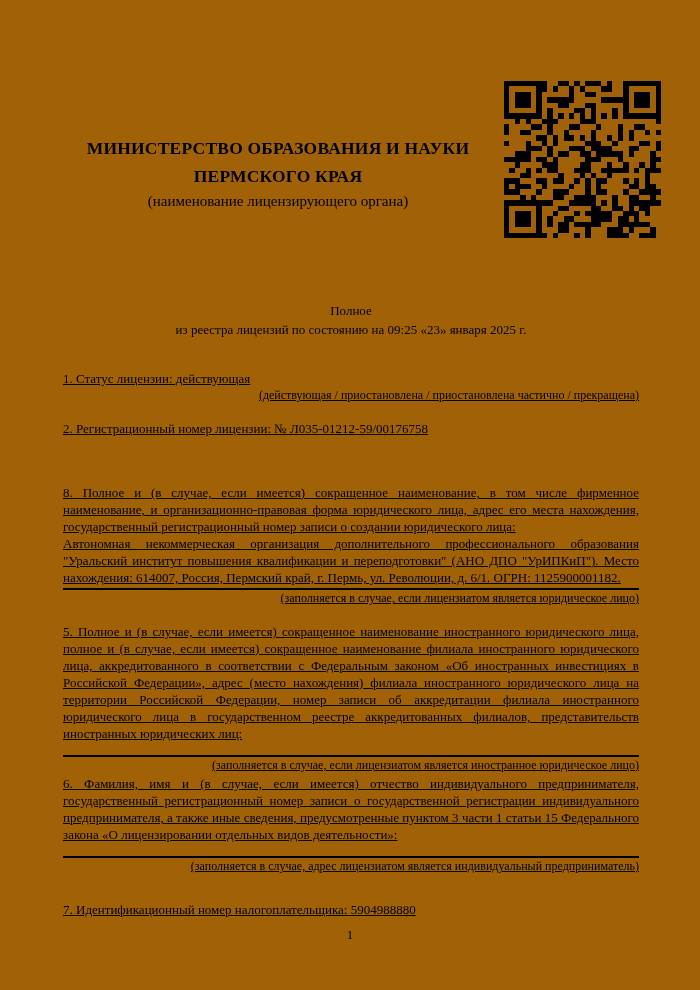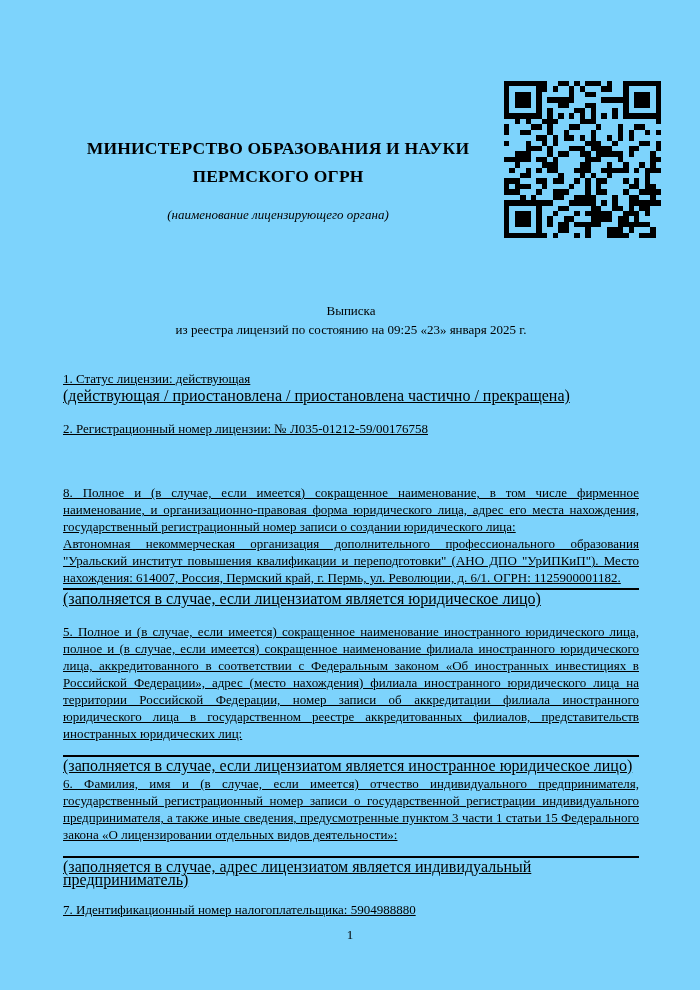--- a/index.html
+++ b/index.html
@@ -1,51 +1,51 @@
 <!DOCTYPE html>
 <html lang="ru"><head>
 <meta charset="utf-8">
 <style>
   * { margin:0; padding:0; box-sizing:border-box; }
   html,body { background:#ffffff; }
   .page {
     position:relative;
     width:700px; height:990px;
     margin:0 auto;
-    background:#7dd3fc;
+    background:#a16207;
     color:#000000;
     font-family:"Liberation Serif", serif;
     overflow:hidden;
   }
   .qr {
     position:absolute; left:504px; top:81px;
     width:157px; height:157px;
   }
   .qr svg { width:100%; height:100%; fill:#000; shape-rendering:crispEdges; }
   .ministry {
     position:absolute; left:63px; top:134px; width:430px;
     text-align:center;
   }
   .ministry .m-line {
     font-weight:bold; font-size:17.5px; line-height:28px;
     letter-spacing:0.2px;
   }
-  .ministry .m-cap { font-size:13px; line-height:13px; margin-top:18px;font-style:italic; }
+  .ministry .m-cap { font-size:15px; line-height:13px; margin-top:5px; }
   .doc-title {
     position:absolute; left:63px; top:301px; width:576px;
     text-align:center; font-size:13px; line-height:19px;
   }
   .item {
     position:absolute; left:63px; width:576px;
     font-size:13px; line-height:17px;text-decoration:underline;
   }
   .para { text-align:justify; }
   .caption {
-    font-size:16px; line-height:13px;
-    text-align:left; margin-top:2px;
+    font-size:12px; line-height:13px;
+    text-align:right; margin-top:2px;
   }
   .rule { border-bottom:2px solid #000; }
   .rule-tight { margin-top:2px; }
   .rule-blank { margin-top:13px; }
   .page-num {
     position:absolute; left:0; top:927px; width:100%;
     text-align:center; font-size:13px;
   }
 </style>
 </head>
@@ -452,26 +452,26 @@
         <rect x="21" y="28" width="1" height="1"></rect>
         <rect x="22" y="28" width="1" height="1"></rect>
         <rect x="25" y="28" width="1" height="1"></rect>
         <rect x="26" y="28" width="1" height="1"></rect>
         <rect x="27" y="28" width="1" height="1"></rect>
       </svg>
   </div>
 
   <div class="ministry">
     <div class="m-line">МИНИСТЕРСТВО ОБРАЗОВАНИЯ И НАУКИ</div>
-    <div class="m-line">ПЕРМСКОГО ОГРН</div>
+    <div class="m-line">ПЕРМСКОГО КРАЯ</div>
     <div class="m-cap">(наименование лицензирующего органа)</div>
   </div>
 
   <div class="doc-title">
-    <div>Выписка</div>
+    <div>Полное</div>
     <div>из реестра лицензий по состоянию на 09:25 «23» января 2025 г.</div>
   </div>
 
   <div class="item" style="top:370px">
     <div class="para">1. Статус лицензии: действующая</div>
     <div class="caption">(действующая / приостановлена / приостановлена частично / прекращена)</div>
   </div>
 
   <div class="item" style="top:420px">
     <div class="para">2. Регистрационный номер лицензии: № Л035-01212-59/00176758</div>

